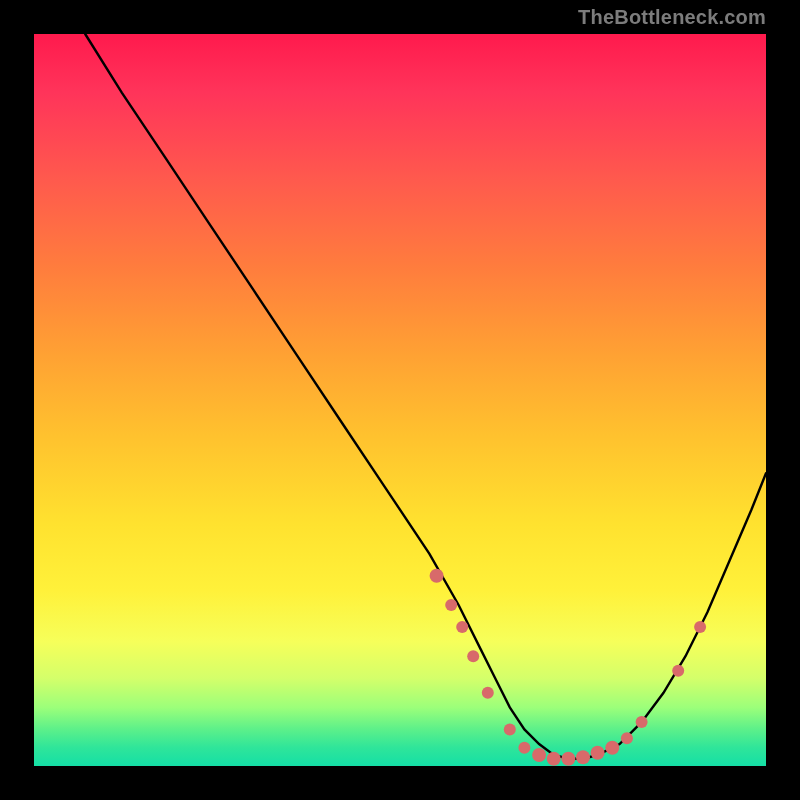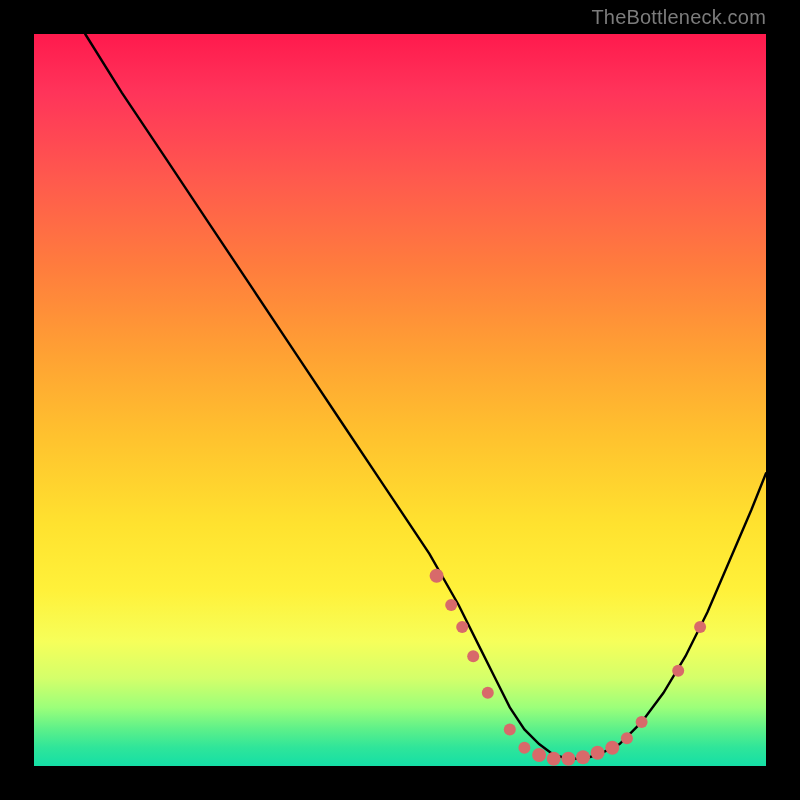--- a/index.html
+++ b/index.html
@@ -43,21 +43,21 @@
       #2fe59a 97.5%,
       #14dfa6 100%
     );
   }
   .watermark {
     position: absolute;
     top: 6px;
     right: 34px;
     color: #7c7c7c;
     font-size: 20px;
-    font-weight: 400;
+    font-weight: 700;
     letter-spacing: 0.2px;
   }
   svg.curve {
     position: absolute;
     left: 0;
     top: 0;
     width: 732px;
     height: 732px;
     overflow: visible;
   }

